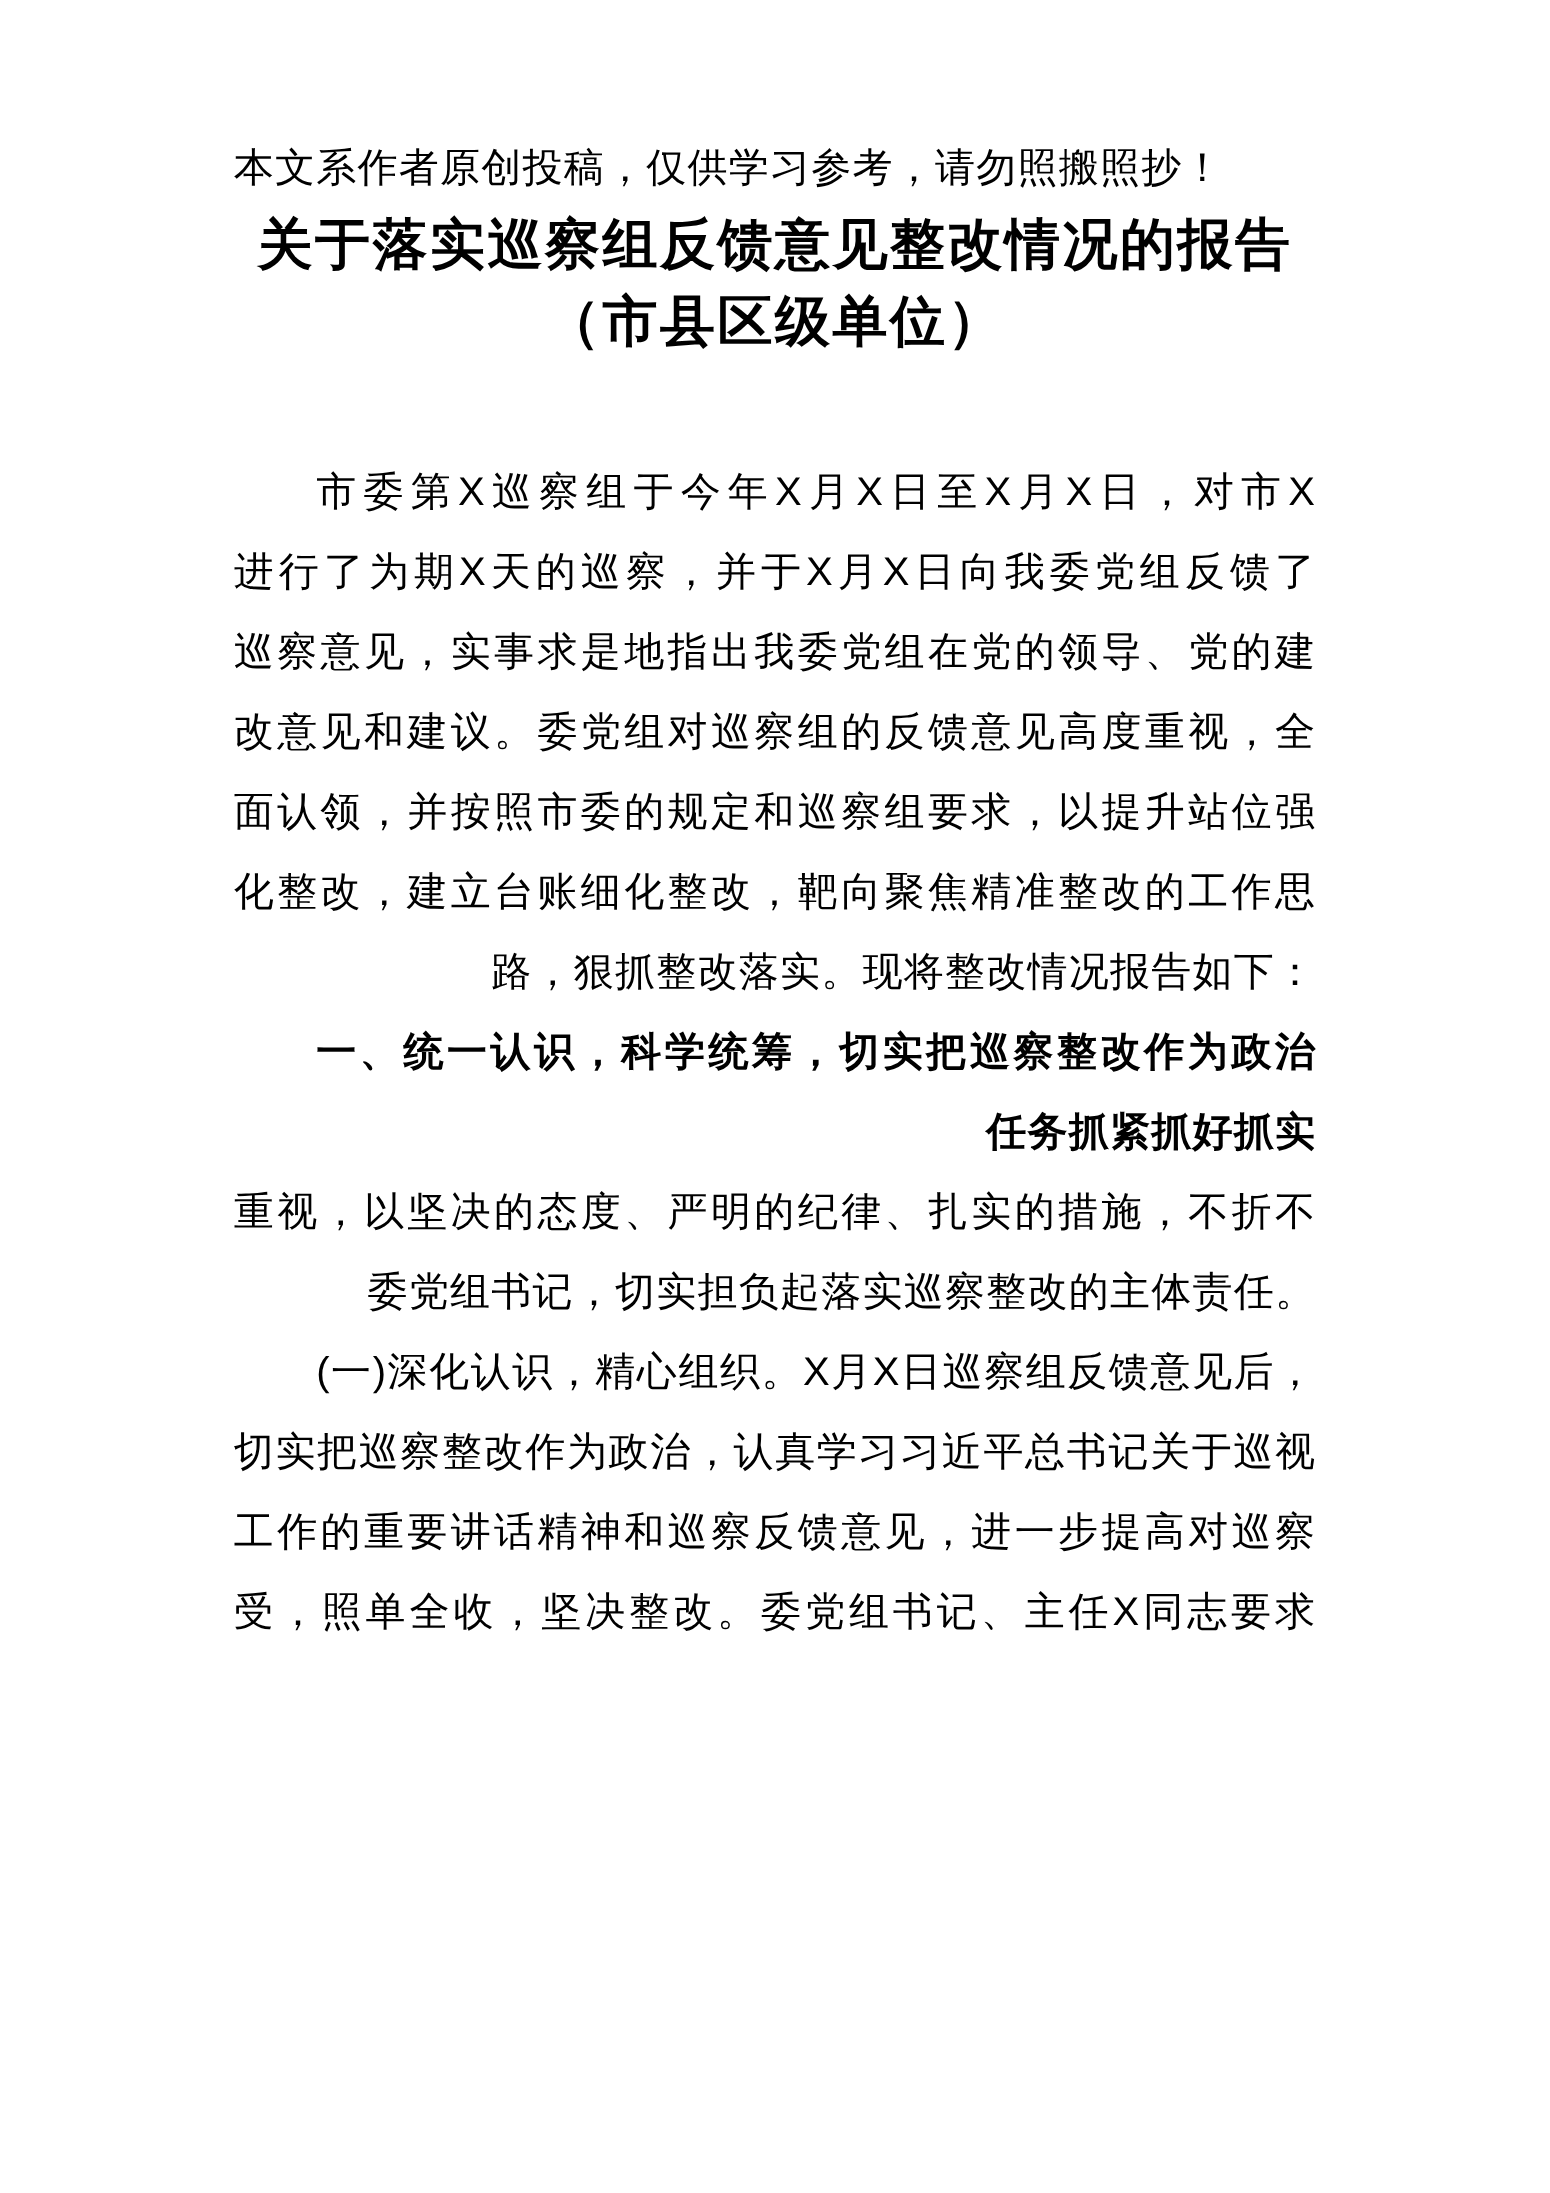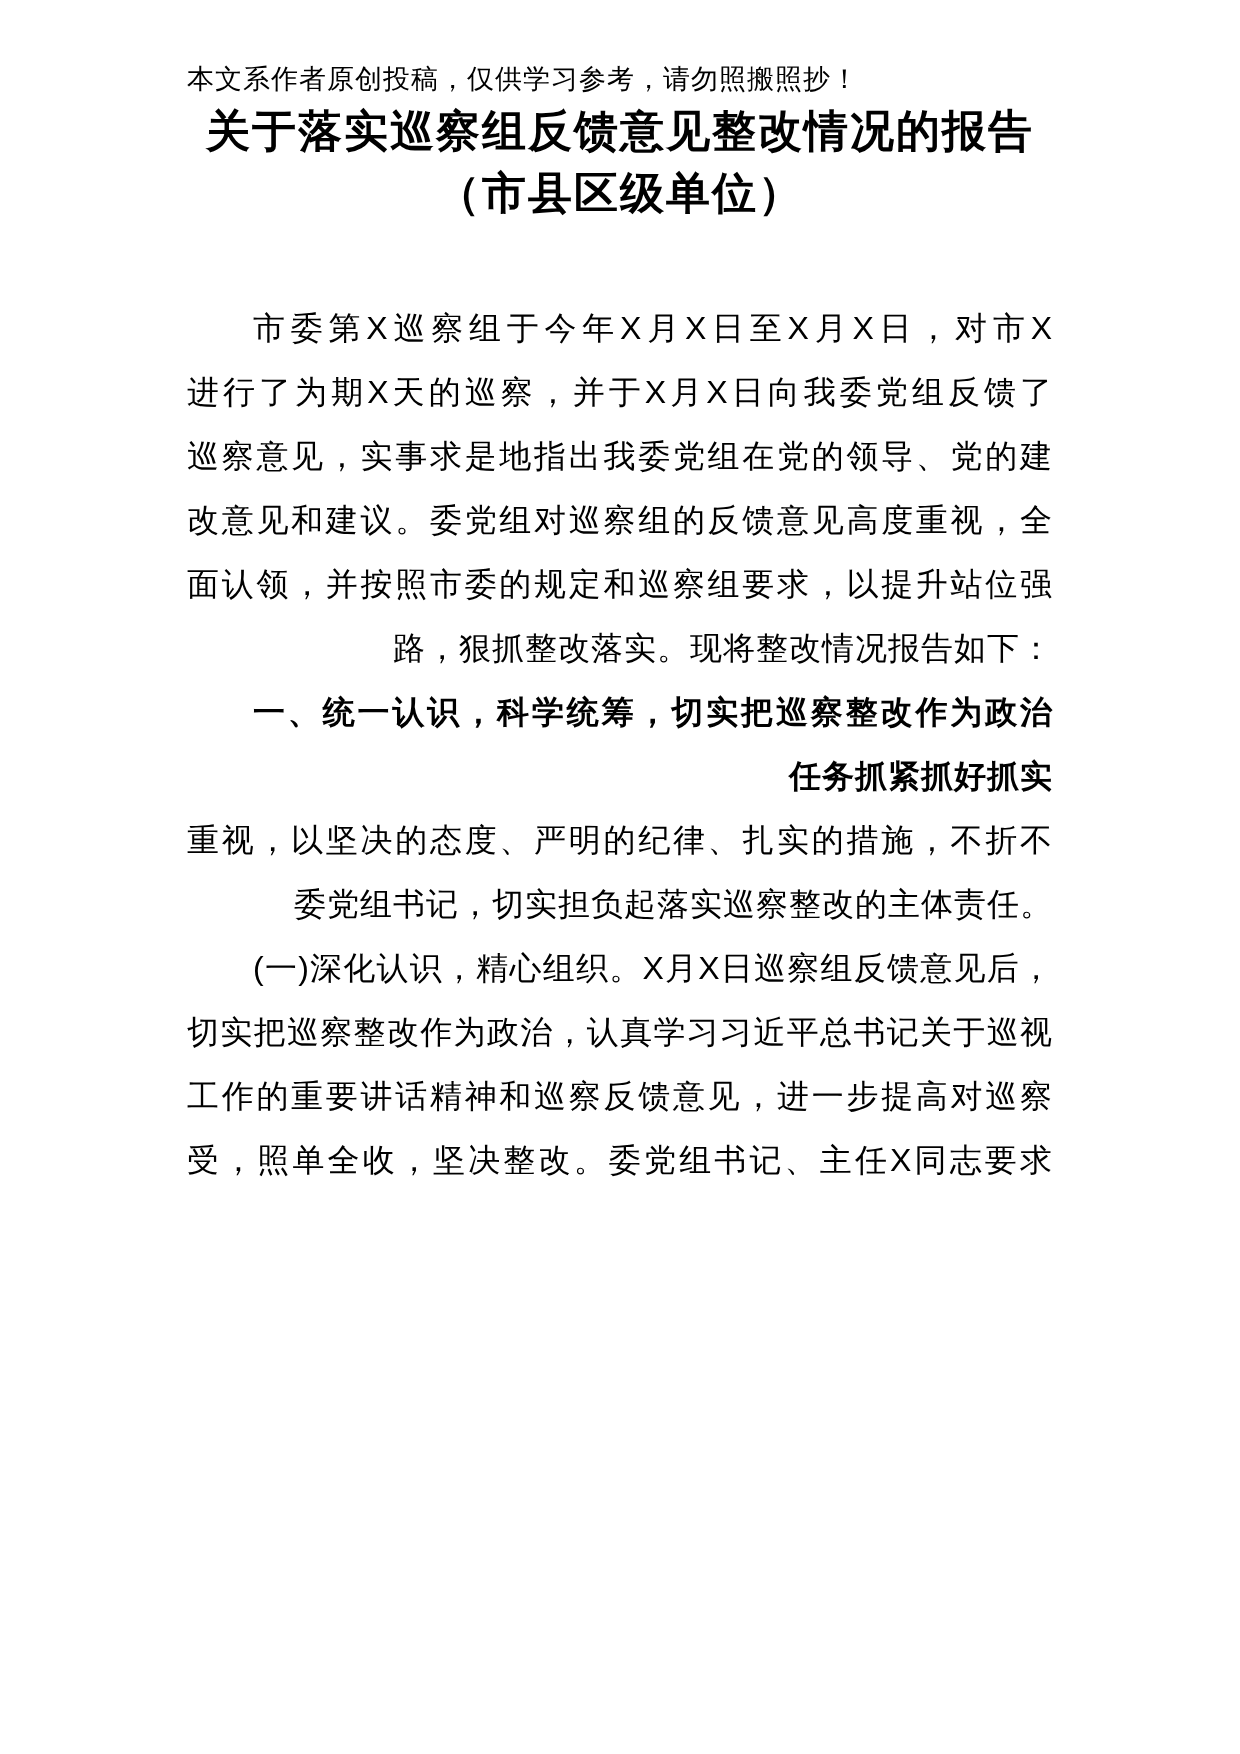--- a/index.html
+++ b/index.html
@@ -12,29 +12,29 @@
     font-family: "Liberation Sans", sans-serif;
     overflow: hidden;
   }
   .content {
     position: absolute;
     left: 187px;
     top: 0;
     width: 866px;
   }
   .disclaimer {
-    margin-top: 65px;
-    font-size: 27px;
+    margin-top: 120px;
+    font-size: 32px;
     line-height: 29px;
     letter-spacing: 1px;
     color: #000000;
     text-align: left;
   }
   .title-block {
-    margin-top: 6px;
+    margin-top: 16px;
     text-align: center;
     font-weight: bold;
     font-size: 44px;
     line-height: 62px;
     letter-spacing: 2px;
   }
   .body-block {
     margin-top: 72px;
   }
   .line {
@@ -64,20 +64,21 @@
       <div>关于落实巡察组反馈意见整改情况的报告</div>
       <div>（市县区级单位）</div>
     </div>
 
     <div class="body-block">
       <div class="line indent justify">市委第X巡察组于今年X月X日至X月X日，对市X</div>
       <div class="line justify">进行了为期X天的巡察，并于X月X日向我委党组反馈了</div>
       <div class="line justify">巡察意见，实事求是地指出我委党组在党的领导、党的建</div>
       <div class="line justify">改意见和建议。委党组对巡察组的反馈意见高度重视，全</div>
       <div class="line justify">面认领，并按照市委的规定和巡察组要求，以提升站位强</div>
+      <div class="line justify">化整改，建立台账细化整改，靶向聚焦精准整改的工作思</div>
       <div class="line">路，狠抓整改落实。现将整改情况报告如下：</div>
       <div class="line indent justify bold">一、统一认识，科学统筹，切实把巡察整改作为政治</div>
       <div class="line bold">任务抓紧抓好抓实</div>
       <div class="line justify">重视，以坚决的态度、严明的纪律、扎实的措施，不折不</div>
       <div class="line">委党组书记，切实担负起落实巡察整改的主体责任。</div>
       <div class="line indent justify">(一)深化认识，精心组织。X月X日巡察组反馈意见后，</div>
       <div class="line justify">切实把巡察整改作为政治，认真学习习近平总书记关于巡视</div>
       <div class="line justify">工作的重要讲话精神和巡察反馈意见，进一步提高对巡察</div>
       <div class="line justify">受，照单全收，坚决整改。委党组书记、主任X同志要求</div>
     </div>

